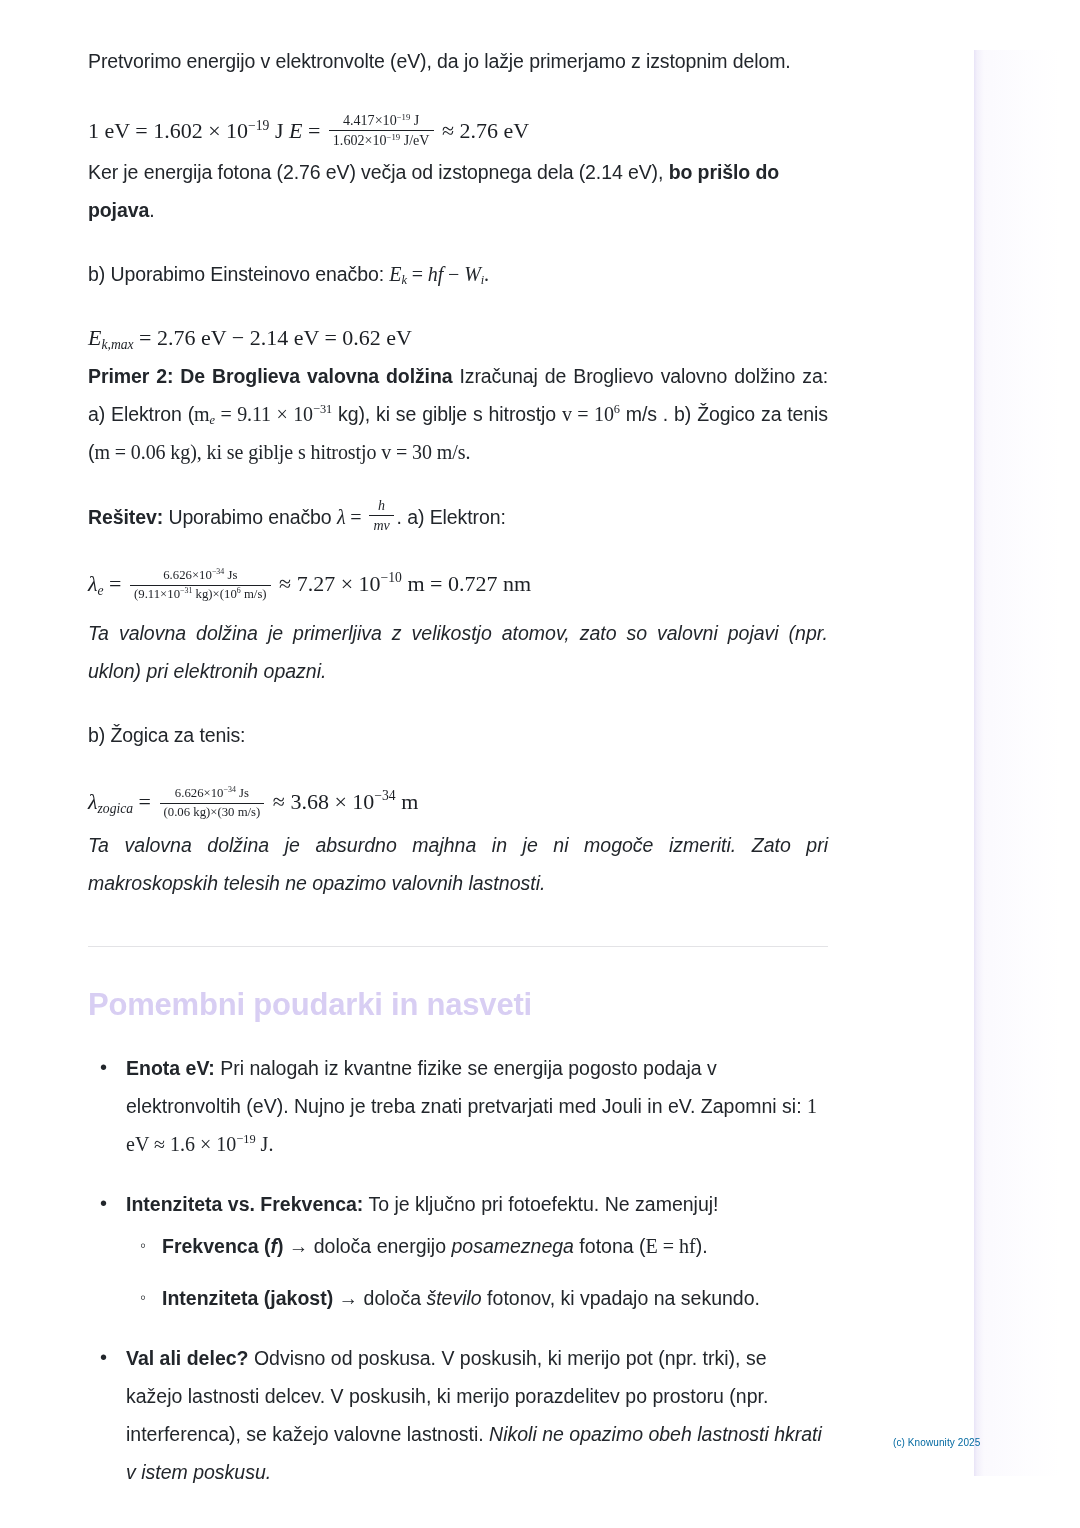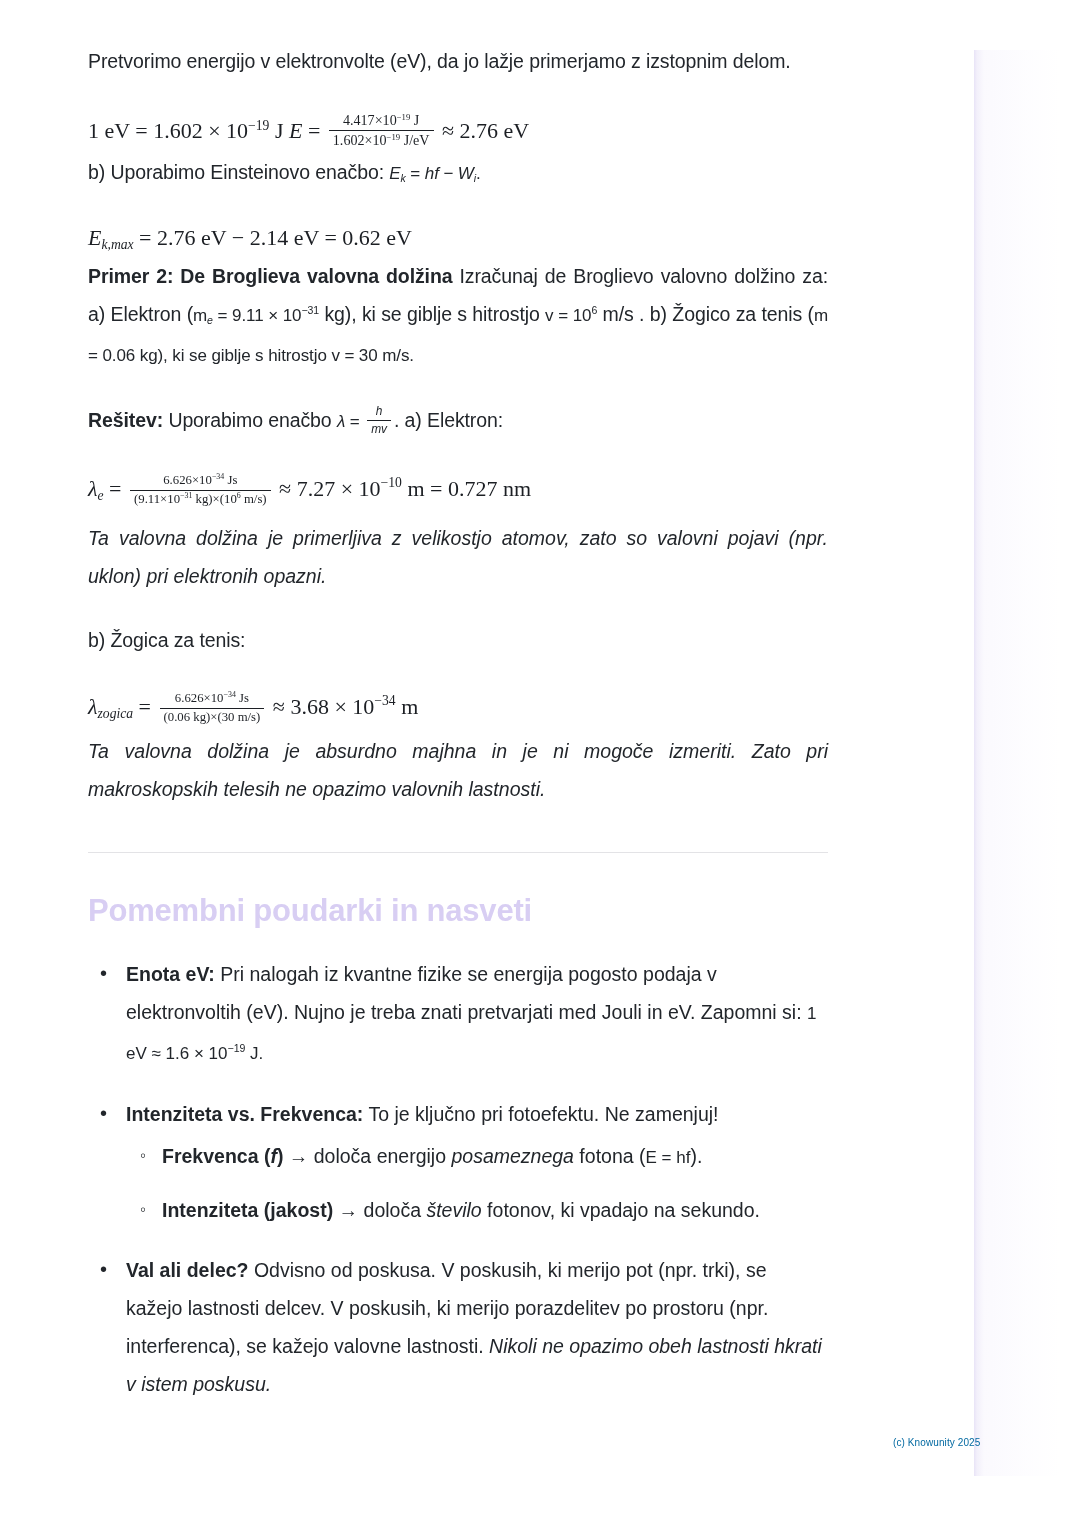--- a/index.html
+++ b/index.html
@@ -65,22 +65,22 @@
     color: #1c1f24;
     white-space: nowrap;
   }
   .mi { font-style: italic; }
   .mathline {
     margin: 0 0 0 0;
     padding: 6px 0 4px 0;
     display: block;
   }
   .inline-math {
-    font-family: Liberation Sans, sans-serif;
-    font-size: 17px;
+    font-family: Liberation Serif, serif;
+    font-size: 20px;
     font-style: normal;
   }
   sup.ex { font-size: 0.62em; vertical-align: 0.62em; line-height: 0; }
   sub.sb { font-size: 0.62em; vertical-align: -0.28em; line-height: 0; font-style: italic;}
 
   
   .frac {
     display: inline-block;
     vertical-align: -0.52em;
     text-align: center;
@@ -175,20 +175,21 @@
 
   <div class="content">
 
     <p class="para">Pretvorimo energijo v elektronvolte (eV), da jo lažje primerjamo z izstopnim delom.</p>
 
     <div class="math mathline">
       <span><span>1 eV = 1.602 × 10</span><sup class="ex">−19</sup><span> J</span></span>
       <span class="mi">E</span><span> = </span><span class="frac"><span class="num"><span>4.417×10</span><sup class="ex">−19</sup><span> J</span></span><span class="den"><span>1.602×10</span><sup class="ex">−19</sup><span> J/eV</span></span></span><span> ≈ 2.76 eV</span>
     </div>
 
+    <p class="para"><span>Ker je energija fotona (2.76 eV) večja od izstopnega dela (2.14 eV), </span><span class="b">bo prišlo do pojava</span><span>.</span></p>
 
     <p class="para"><span>b) Uporabimo Einsteinovo enačbo: </span><span class="inline-math"><span class="mi">E</span><sub class="sb">k</sub> = <span class="mi">hf</span> − <span class="mi">W</span><sub class="sb">i</sub>.</span></p>
 
     <div class="math mathline" style="margin-bottom:2px;">
       <span class="mi">E<sub class="sb">k,max</sub></span><span> = 2.76 eV − 2.14 eV = 0.62 eV</span>
     </div>
 
     <p class="para justify">
       <span class="b">Primer 2: De Broglieva valovna dolžina</span><span> Izračunaj de Broglievo valovno dolžino za: a) Elektron (</span><span class="inline-math mi">m<sub class="sb">e</sub></span><span class="inline-math"><span> = 9.11 × 10</span><sup class="ex">−31</sup></span><span> kg), ki se giblje s hitrostjo </span><span class="inline-math mi">v</span><span class="inline-math"><span> = 10</span><sup class="ex">6</sup></span><span> m/s . b) Žogico za tenis (</span><span class="inline-math mi">m</span><span class="inline-math"> = 0.06 kg), ki se giblje s hitrostjo </span><span class="inline-math mi">v</span><span class="inline-math"> = 30 m/s.</span>
     </p>

